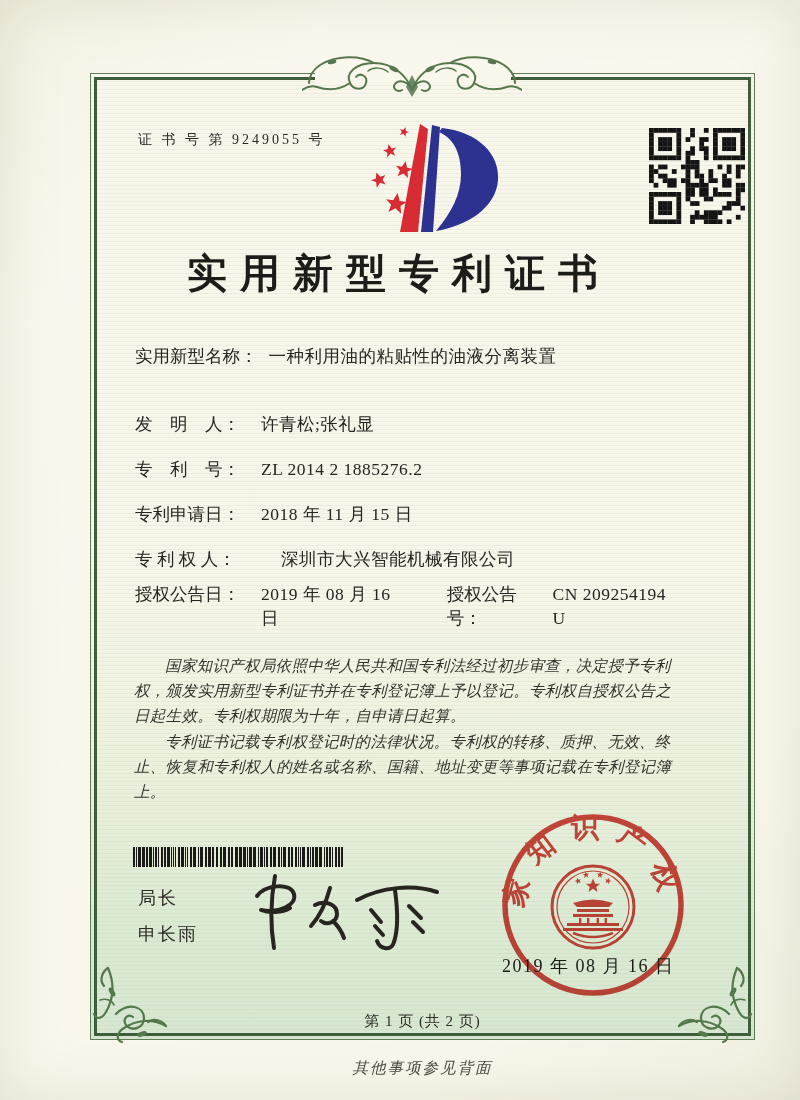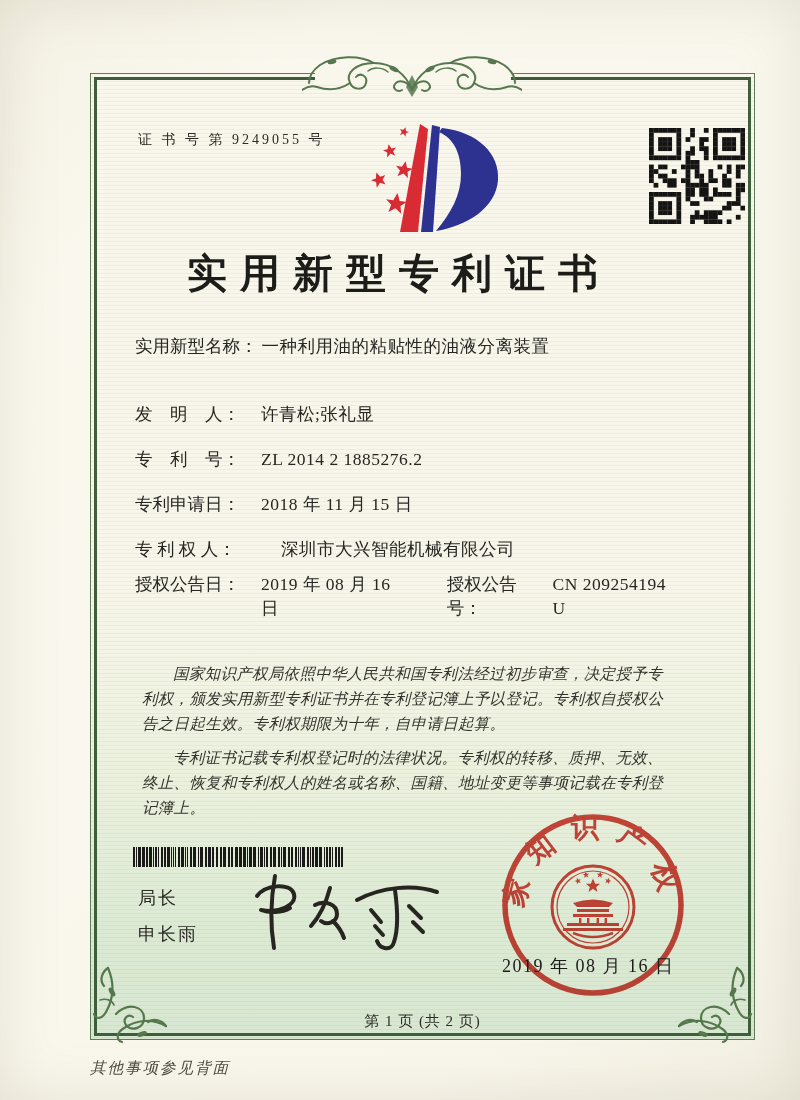--- a/index.html
+++ b/index.html
@@ -36,42 +36,42 @@
     left:138px;top:131px;font-size:14px;letter-spacing:3px;color:#2a2a26;
   }
   .title{
     left:90px;top:246px;width:605px;text-align:center;
     font-size:40px;font-weight:700;letter-spacing:13px;text-indent:13px;color:#1c1c18;
   }
   .fields{left:135px;top:334px;width:545px;color:#262622;}
   .frow{display:flex;align-items:flex-start;font-size:17.5px;line-height:24px;}
   .frow .lab{flex:0 0 122px;white-space:nowrap;}
   .frow .val{margin-left:4px;letter-spacing:0.5px;}
-  .r1{margin-top:0;}
+  .r1{margin-top:10px;gap:7px;}
   .r2{margin-top:44px;}
   .r3{margin-top:21px;}
   .r4{margin-top:21px;}
   .r5{margin-top:21px;gap:20px;}
   .r6{margin-top:19px;}
   .r7{margin-top:11px;}
   .grant{display:flex;}
   .grant .pair2{margin-left:38px;display:flex;}
   .paras{
     left:133px;top:652px;width:542px;font-size:15.5px;line-height:25px;
     color:#33322c;font-style:italic;letter-spacing:0.3px;
   }
-  .paras p{margin:9px;text-indent:2em;}
+  .paras p{margin:1px;text-indent:2em;}
   .barcode{left:133px;top:847px;width:212px;height:20px;}
   .sig-title{left:138px;top:886px;font-size:18px;color:#2c2b26;letter-spacing:2px;}
   .sig-name{left:138px;top:922px;font-size:18px;color:#2c2b26;letter-spacing:2px;}
   .signature{left:245px;top:864px;}
   .seal{left:498px;top:810px;width:190px;height:190px;mix-blend-mode:multiply;opacity:0.93;}
   .seal-date{left:502px;top:954px;font-size:18px;color:#1b1b18;letter-spacing:1.5px;z-index:7;}
   .footer-page{left:90px;top:1012px;width:665px;text-align:center;font-size:15px;color:#2e2d28;letter-spacing:1px;}
-  .back-note{left:90px;top:1058px;width:665px;text-align:left;font-size:15.5px;color:#4c4b41;font-style:italic;letter-spacing:2px;}
+  .back-note{left:90px;top:1058px;width:665px;text-align:center;font-size:15.5px;color:#4c4b41;font-style:italic;letter-spacing:2px;}
   .z2{z-index:2}.z3{z-index:3}.z4{z-index:4}.z5{z-index:5}
 </style>
 </head>
 <body>
 
 <div class="page">
 
   <div class="cert-bg"></div>
   <div class="frame z2"></div>
   <div class="orn-patch z2"></div>

